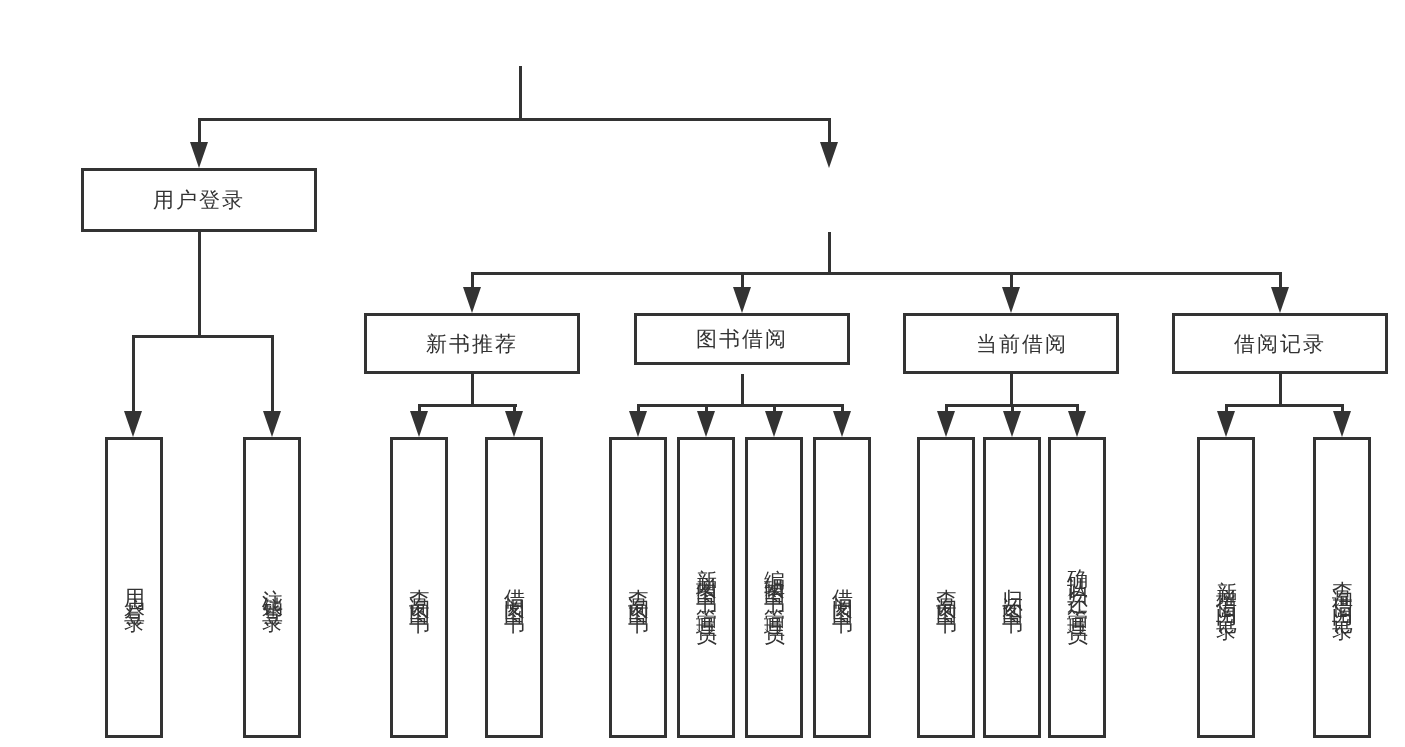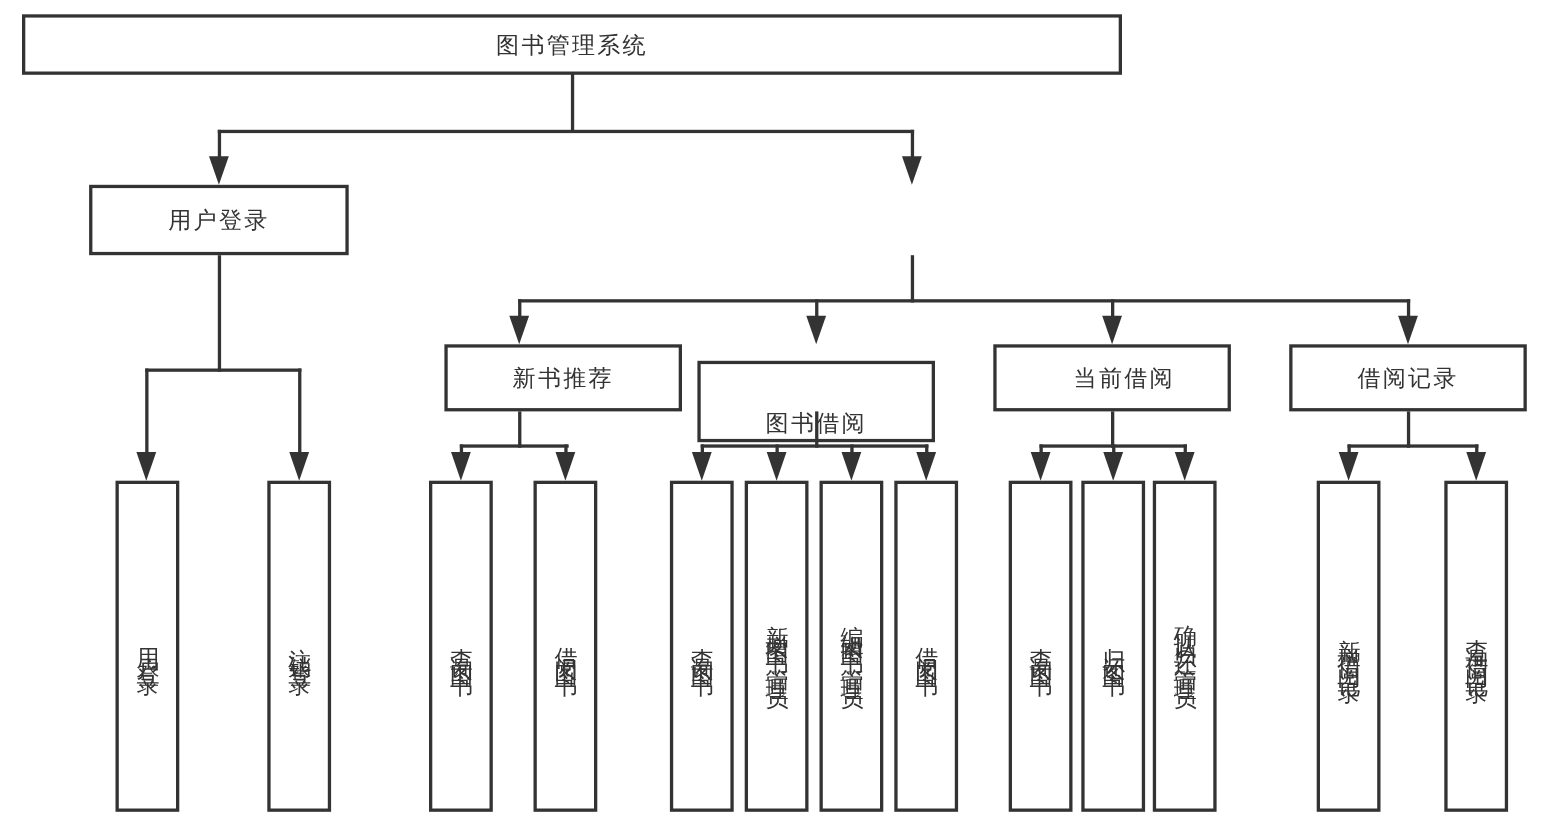--- a/index.html
+++ b/index.html
@@ -62,23 +62,20 @@
     color: #a8a8a8;
     letter-spacing: 1px;
     z-index: 10;
   }
 </style>
 </head>
 <body>
 
 <div class="stage">
 
-  <div class="box" style="left:20px; top:13px; width:1000px; height:55px;">
-    <span>图书管理系统</span>
-  </div>
 
   <div class="vline" style="left:519px; top:66px; height:53px;"></div>
   <div class="hline" style="left:198px; top:118px; width:633px;"></div>
   <div class="vline" style="left:198px; top:118px; height:28px;"></div>
   <div class="arrow" style="left:190px; top:142px;"></div>
   <div class="vline" style="left:828px; top:118px; height:28px;"></div>
   <div class="arrow" style="left:820px; top:142px;"></div>
 
   <div class="box" style="left:81px; top:168px; width:236px; height:64px;">
     <span>用户登录</span>
@@ -95,24 +92,24 @@
   <div class="hline" style="left:471px; top:272px; width:811px;"></div>
   <div class="vline" style="left:471px; top:272px; height:18px;"></div>
   <div class="arrow" style="left:463px; top:287px;"></div>
   <div class="vline" style="left:741px; top:272px; height:18px;"></div>
   <div class="arrow" style="left:733px; top:287px;"></div>
   <div class="vline" style="left:1010px; top:272px; height:18px;"></div>
   <div class="arrow" style="left:1002px; top:287px;"></div>
   <div class="vline" style="left:1279px; top:272px; height:18px;"></div>
   <div class="arrow" style="left:1271px; top:287px;"></div>
 
-  <div class="box" style="left:364px; top:313px; width:216px; height:61px;margin-left:40px;">
+  <div class="box" style="left:364px; top:313px; width:216px; height:61px;">
     <span>新书推荐</span>
   </div>
-  <div class="box" style="left:634px; top:328px; width:216px; height:74px;align-items:flex-end;">
+  <div class="box" style="left:634px; top:313px; width:216px; height:52px;">
     <span>图书借阅</span>
   </div>
   <div class="box" style="left:903px; top:313px; width:216px; height:61px;padding-left:22px;">
     <span>当前借阅</span>
   </div>
   <div class="box" style="left:1172px; top:313px; width:216px; height:61px;">
     <span>借阅记录</span>
   </div>
 
   <div class="vline" style="left:471px; top:374px; height:33px;"></div>

